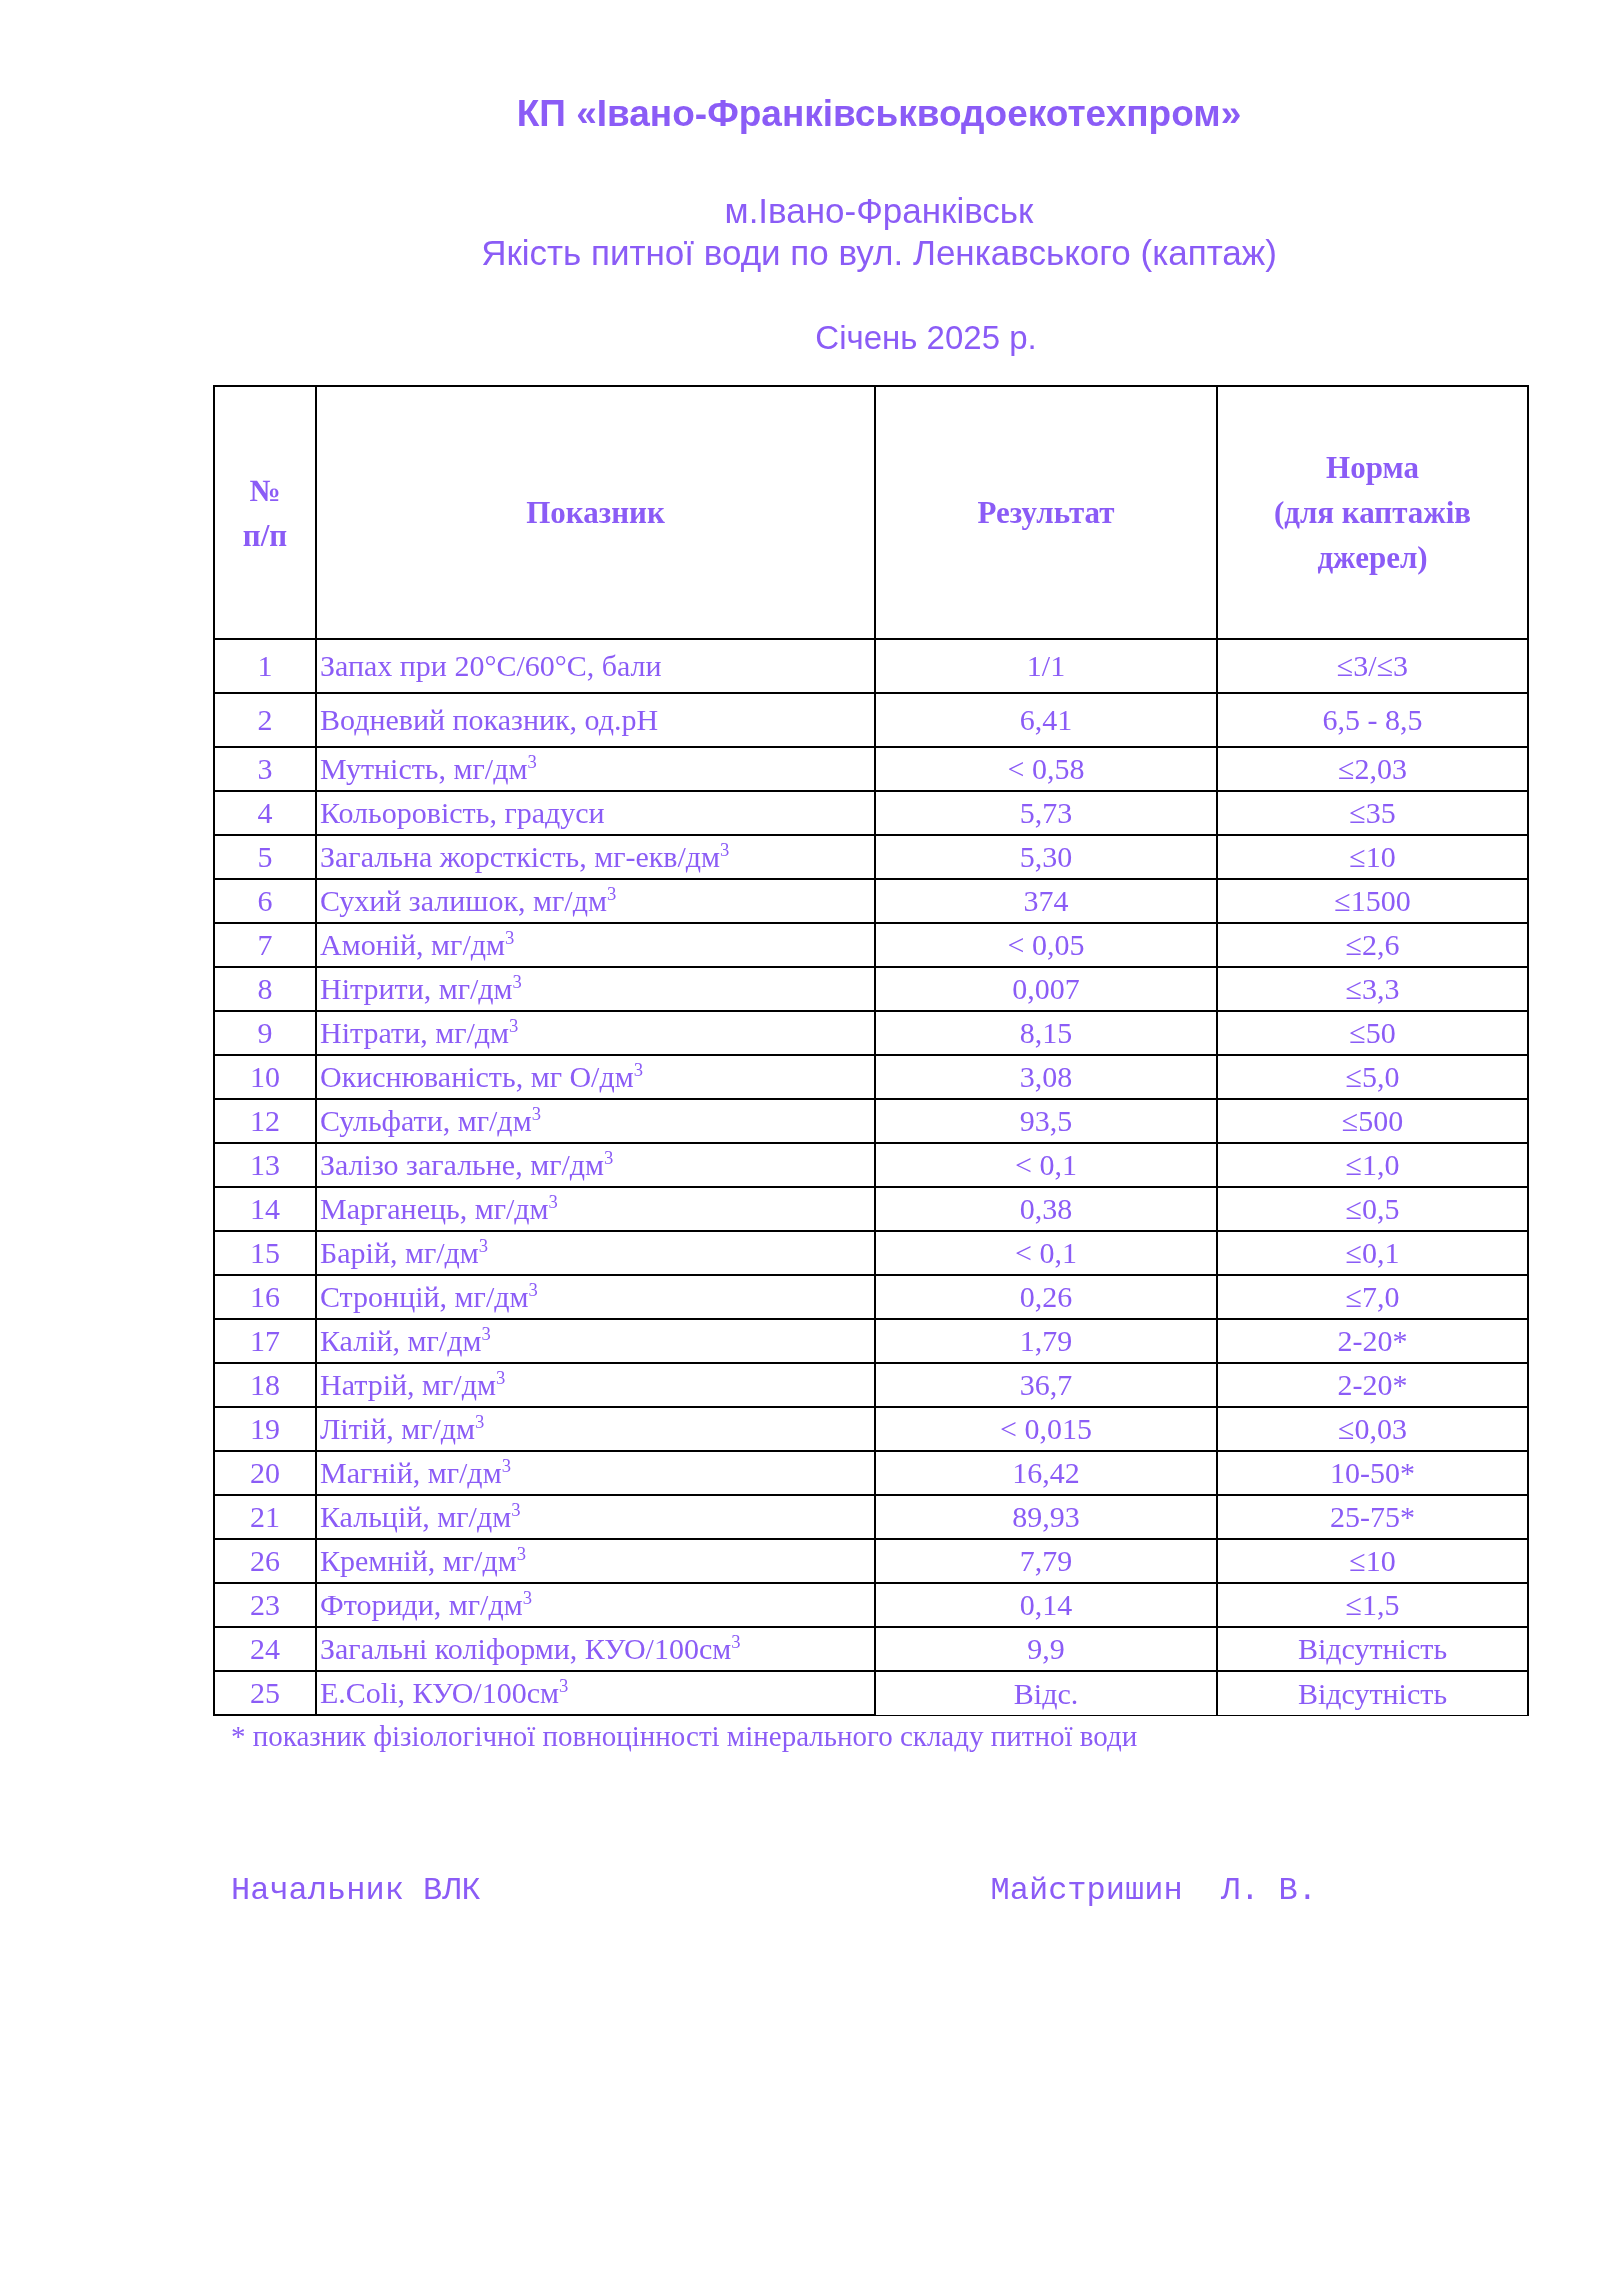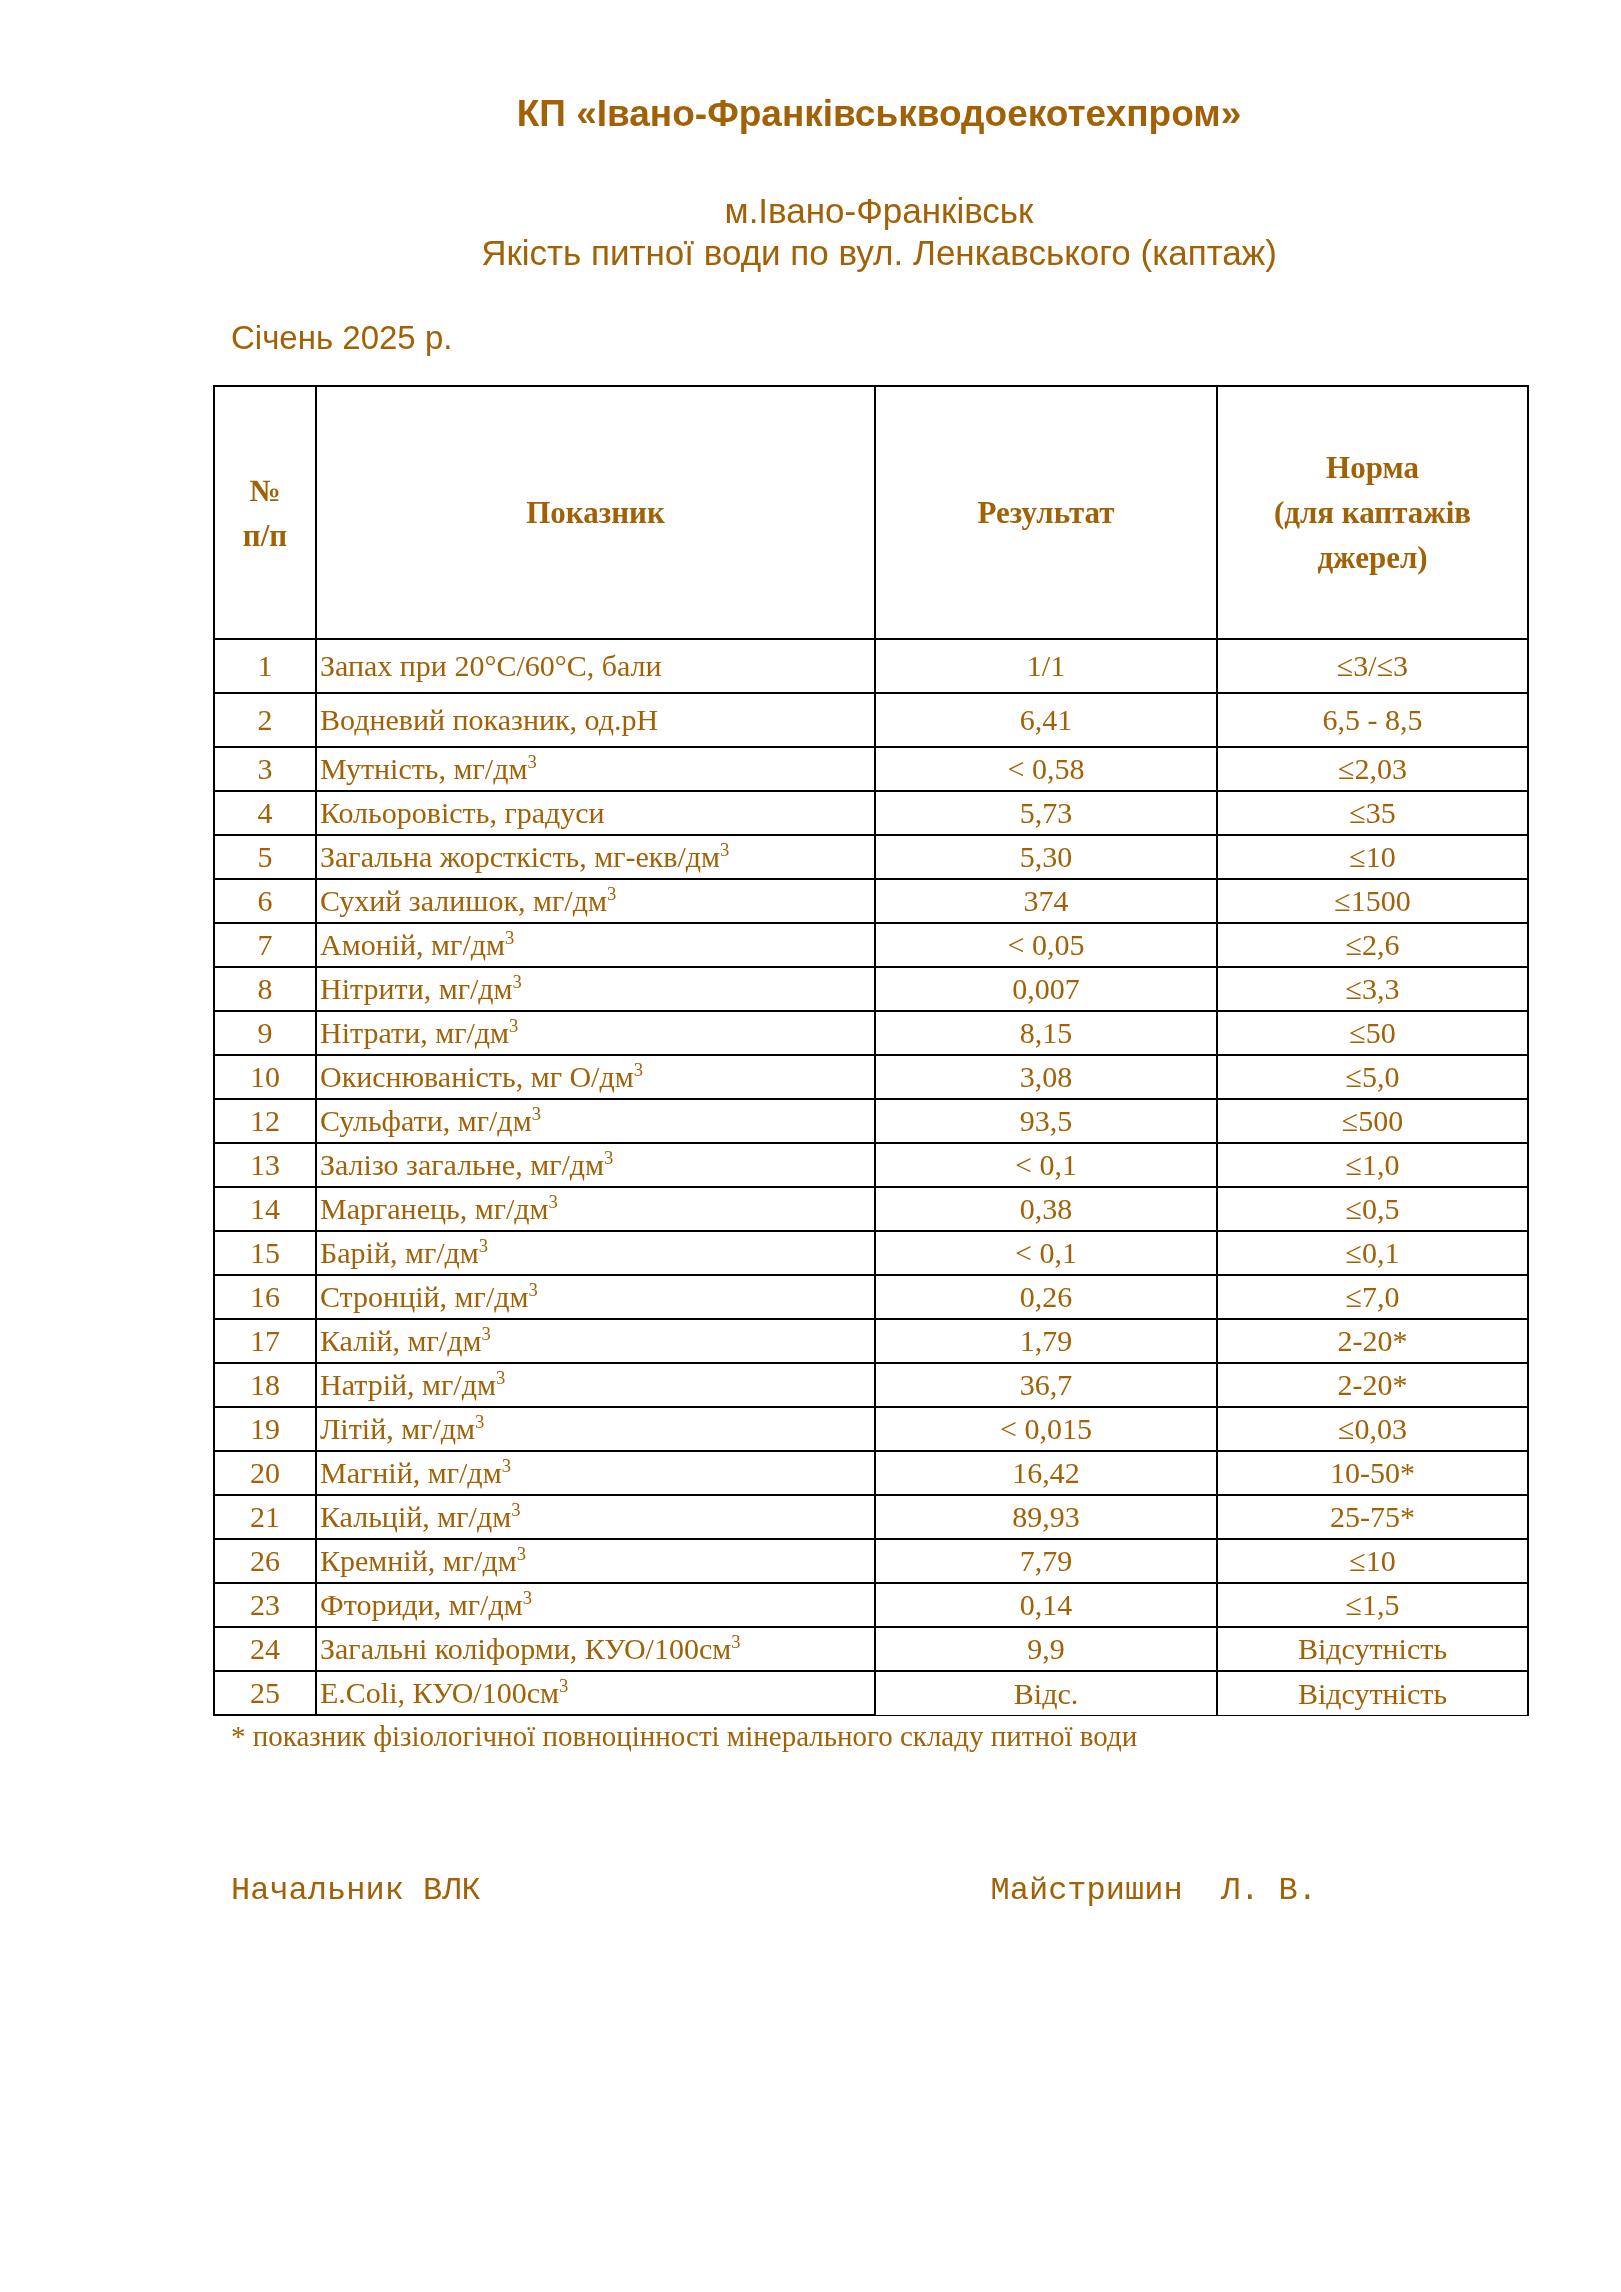--- a/index.html
+++ b/index.html
@@ -2,21 +2,21 @@
 <html lang="uk"><head>
 <meta charset="utf-8">
 <style>
   * { box-sizing: border-box; }
   html, body { margin: 0; padding: 0; background: #ffffff; }
   .page {
     position: relative;
     width: 1621px;
     height: 2293px;
     background: #ffffff;
-    color: #a16207;
+    color: #8b5cf6;
     overflow: hidden;
   }
   
   .heading {
     padding-top: 92px;
     padding-left: 137px;
     text-align: center;
     font-family: "Liberation Sans", "DejaVu Sans", sans-serif;
   }
   .doc-title {
@@ -29,20 +29,21 @@
     margin: 0;
     font-size: 35px;
     font-weight: normal;
     line-height: 42px;
   }
   .period {
     margin: 43px 0 0 231px;
     font-family: "Liberation Sans", "DejaVu Sans", sans-serif;
     font-size: 33px;
     line-height: 41px;
+    text-align: center;
   }
   
   table.wq-table {
     border-collapse: collapse;
     table-layout: fixed;
     width: 1313px;
     margin: 27.4px 0 0 213px;
     font-family: "Liberation Serif", "DejaVu Serif", serif;
     font-size: 30px;
   }

